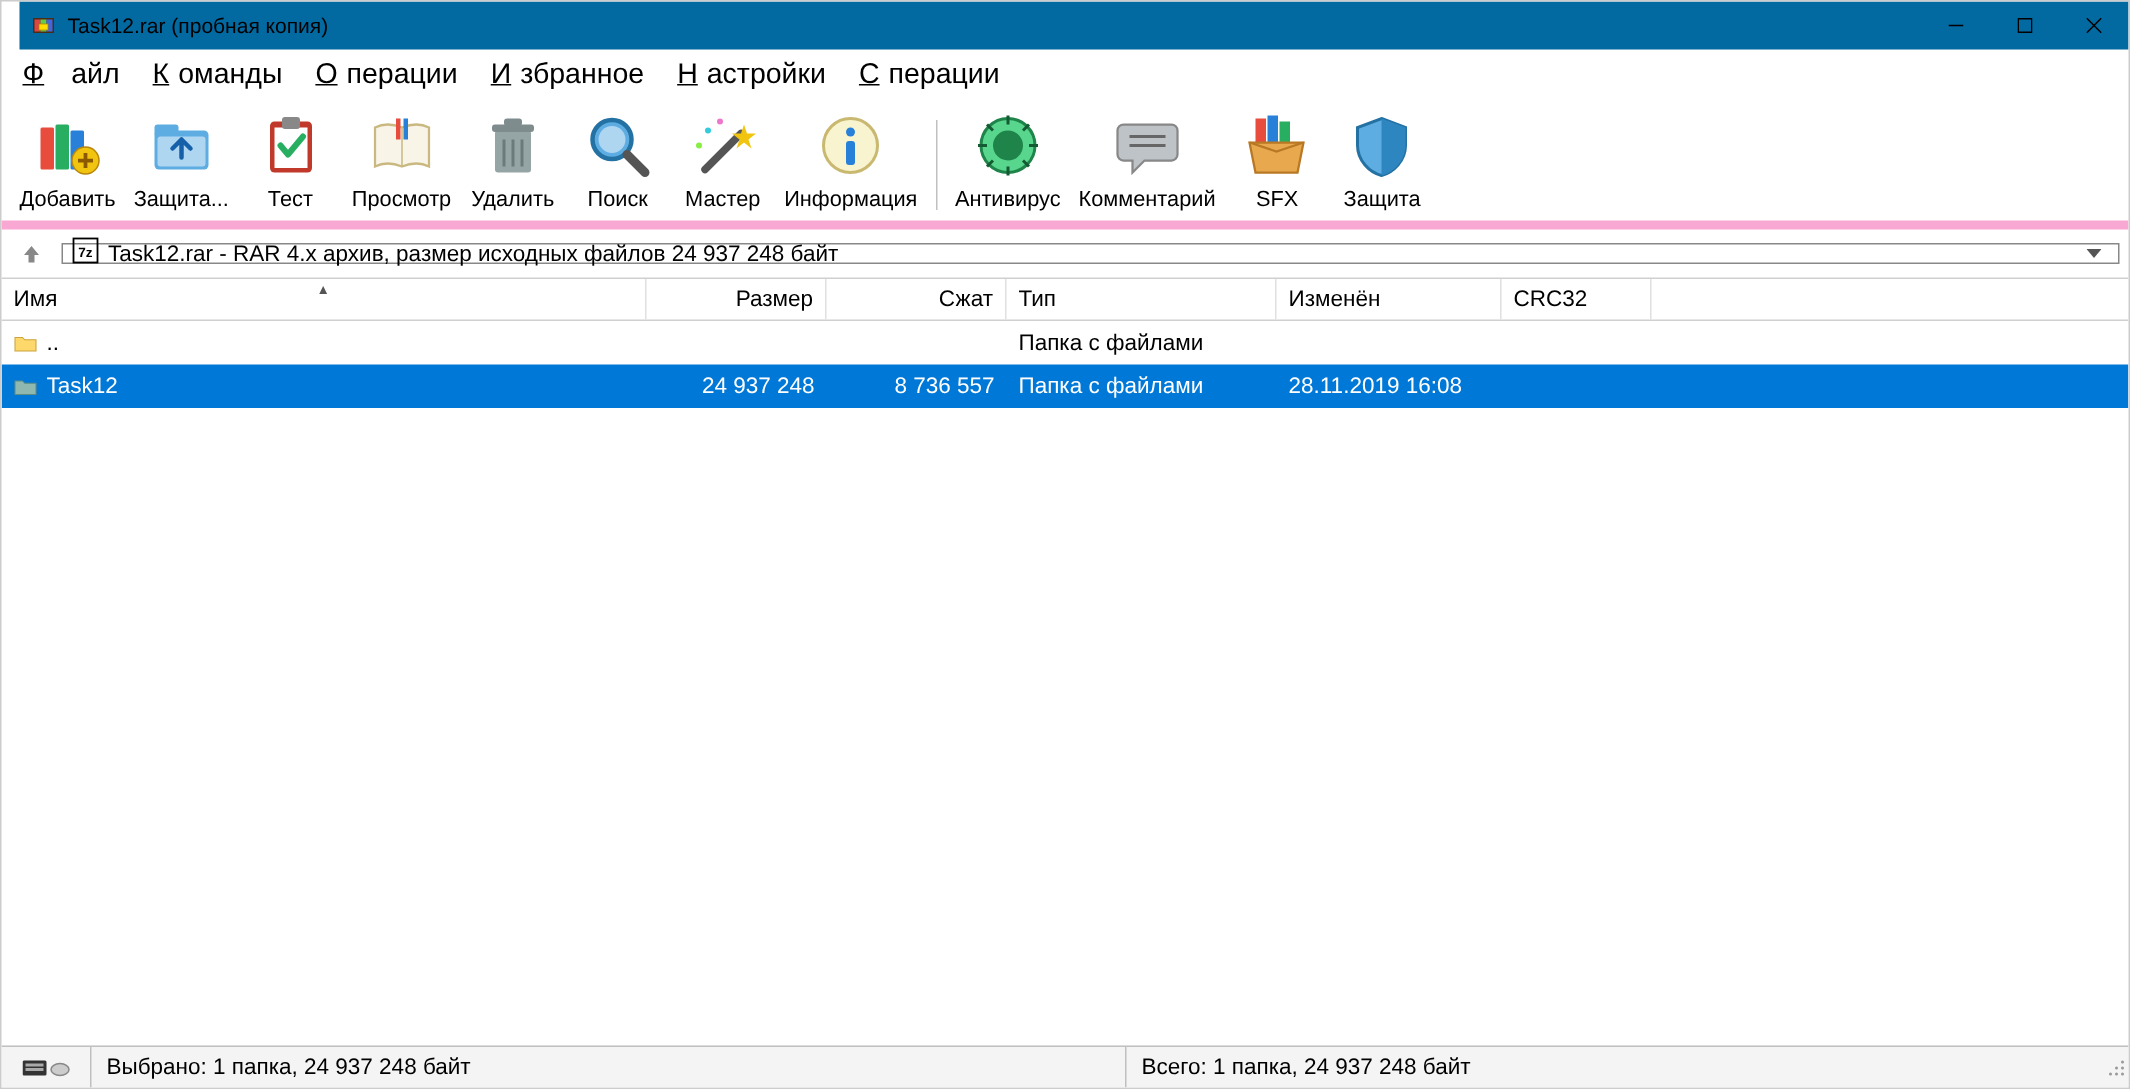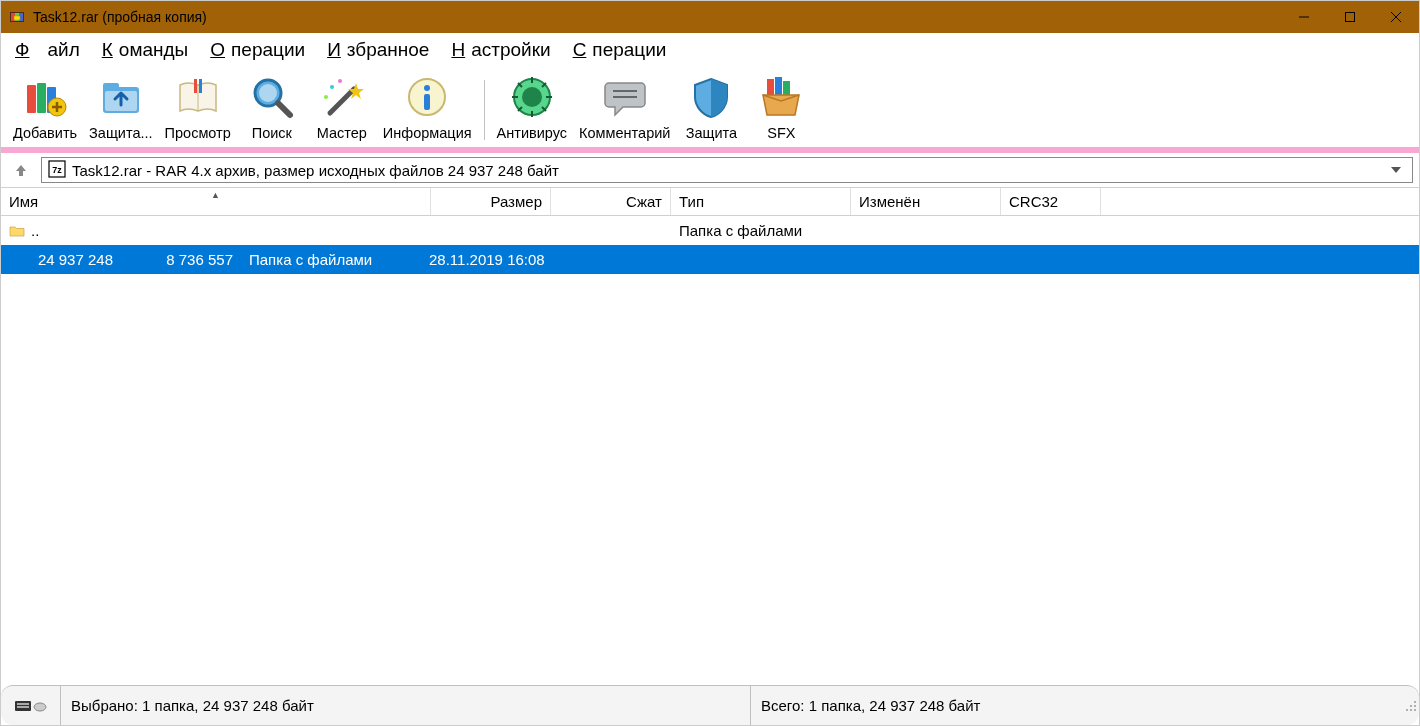--- a/index.html
+++ b/index.html
@@ -13,21 +13,22 @@
   overflow: hidden;
   border: 1px solid #ccc;
   display: flex;
   flex-direction: column;
 }
 .titlebar {
   height: 32px;
   display: flex;
   align-items: center;
   padding: 0 0 0 8px;
-  background: #a16207;
+  background: #0369a1;
+  margin-left: 12px;
 }
 .titlebar .app-icon {
   width: 16px; height: 16px;
   margin-right: 8px;
   display:inline-flex;align-items:center;justify-content:center;
 }
 .titlebar .title { font-size: 14px; flex:1; }
 .win-controls { display:flex; }
 .win-btn { width:46px; height:32px; display:flex; align-items:center; justify-content:center; }
 .menubar {
@@ -53,21 +54,21 @@
 .tool-btn .ic { width:48px; height:48px; display:flex; align-items:center; justify-content:center; margin-bottom:4px;}
 .tool-sep { width:1px; height:60px; background:#c0c0c0; margin: 6px 6px 0 6px; align-self:center;}
 .pathbar {
   display:flex; align-items:center;
   padding: 4px 6px;
   gap:6px;
   border-bottom: 1px solid #d0d0d0;
 }
 .pathbar .up-btn { width:28px; height:24px; display:flex; align-items:center; justify-content:center;}
 .pathbar .path-field {
-  flex:1; border:1px solid #888; height:26px;
+  flex:1; border:1px solid #888; height:14px;
   display:flex; align-items:center; padding:0 6px; gap:6px;
   font-size: 15px;
 }
 .pathbar .drop { width:20px; display:flex;align-items:center;justify-content:center;}
 .headers {
   display:flex;
   border-bottom:1px solid #d0d0d0;
   font-size: 15px;
   height:28px;
   align-items:center;
@@ -80,24 +81,23 @@
 .col-type { width:180px; }
 .col-mod { width:150px; }
 .col-crc { width:100px; }
 .sort-arrow { position:absolute; left:50%; top:2px; transform:translateX(-50%); font-size:9px; color:#555;}
 .filelist { flex:1; overflow:auto; font-size:15px; }
 .row { display:flex; height:29px; align-items:center; }
 .row.selected { background:#0078d7; color:#fff; }
 .row .cell { padding: 0 8px; height:100%; display:flex; align-items:center; overflow:hidden; white-space:nowrap;}
 .row .fi { width:16px; height:16px; margin-right:6px; flex-shrink:0;}
 .statusbar {
-  height:40px; border-top:1px solid #c0c0c0;
+  height:28px; border-top:1px solid #c0c0c0;
   display:flex; align-items:center; font-size:15px;
   background:#f4f4f4;
-  border-radius:12px;
 }
 .statusbar .statusseg { padding:0 10px; height:100%; display:flex; align-items:center; border-right:1px solid #c0c0c0;}
 .statusbar .statusseg:first-child{ width:60px; justify-content:center;}
 .statusbar .statusseg.mid{ flex:0 0 690px;}
 .statusbar .statusseg.right{ flex:1; border-right:none;text-align:right;}
 .grip{width:16px;display:flex;align-items:flex-end;justify-content:flex-end;padding:2px;}
 </style>
 </head>
 <body>
 
@@ -162,27 +162,51 @@
         <rect x="6" y="10" width="16" height="8" rx="2" fill="#5dade2"></rect>
         <rect x="8" y="18" width="32" height="20" rx="2" fill="#aed6f1"></rect>
         <path d="M24 20 L24 32 M18 26 L24 20 L30 26" stroke="#1560a8" stroke-width="3" fill="none" stroke-linecap="round" stroke-linejoin="round"></path>
       </svg>
     </span>
     <span>Защита...</span>
   </div>
   <div class="tool-btn">
     <span class="ic">
       <svg width="48" height="48" viewBox="0 0 48 48">
+        <rect x="10" y="8" width="28" height="34" rx="3" fill="#c0392b"></rect>
+        <rect x="13" y="12" width="22" height="27" fill="#fff"></rect>
+        <rect x="18" y="5" width="12" height="8" rx="2" fill="#888"></rect>
+        <path d="M17 24 L22 30 L32 18" stroke="#27ae60" stroke-width="4" fill="none" stroke-linecap="round" stroke-linejoin="round"></path>
+      </svg>
+    </span>
+    <span>Тест</span>
+  </div>
+  <div class="tool-btn">
+    <span class="ic">
+      <svg width="48" height="48" viewBox="0 0 48 48">
         <path d="M6 12 Q14 8 24 12 Q34 8 42 12 L42 38 Q34 34 24 38 Q14 34 6 38 Z" fill="#f8f4e8" stroke="#c9b880" stroke-width="1.5"></path>
         <line x1="24" y1="12" x2="24" y2="38" stroke="#c9b880"></line>
         <rect x="20" y="6" width="3" height="14" fill="#e74c3c"></rect>
         <rect x="25" y="6" width="3" height="14" fill="#2980d9"></rect>
       </svg>
     </span>
     <span>Просмотр</span>
+  </div>
+  <div class="tool-btn">
+    <span class="ic">
+      <svg width="48" height="48" viewBox="0 0 48 48">
+        <rect x="12" y="14" width="24" height="28" rx="2" fill="#95a5a6"></rect>
+        <rect x="10" y="10" width="28" height="5" rx="2" fill="#7f8c8d"></rect>
+        <rect x="18" y="6" width="12" height="5" rx="2" fill="#7f8c8d"></rect>
+        <line x1="18" y1="20" x2="18" y2="38" stroke="#6c7a7a" stroke-width="2"></line>
+        <line x1="24" y1="20" x2="24" y2="38" stroke="#6c7a7a" stroke-width="2"></line>
+        <line x1="30" y1="20" x2="30" y2="38" stroke="#6c7a7a" stroke-width="2"></line>
+      </svg>
+    </span>
+    <span>Удалить</span>
   </div>
   <div class="tool-btn">
     <span class="ic">
       <svg width="48" height="48" viewBox="0 0 48 48">
         <circle cx="20" cy="20" r="13" fill="#5dade2" stroke="#2471a3" stroke-width="3"></circle>
         <circle cx="20" cy="20" r="9" fill="#aed6f1"></circle>
         <line x1="30" y1="30" x2="42" y2="42" stroke="#555" stroke-width="6" stroke-linecap="round"></line>
       </svg>
     </span>
     <span>Поиск</span>
@@ -235,37 +259,37 @@
         <path d="M8 10 h32 a4 4 0 0 1 4 4 v16 a4 4 0 0 1 -4 4 h-18 l-8 8 v-8 h-6 a4 4 0 0 1 -4 -4 v-16 a4 4 0 0 1 4 -4 z" fill="#bdc3c7" stroke="#888" stroke-width="1.5"></path>
         <line x1="12" y1="18" x2="36" y2="18" stroke="#666" stroke-width="2"></line>
         <line x1="12" y1="24" x2="36" y2="24" stroke="#666" stroke-width="2"></line>
       </svg>
     </span>
     <span>Комментарий</span>
   </div>
   <div class="tool-btn">
     <span class="ic">
       <svg width="48" height="48" viewBox="0 0 48 48">
-        <path d="M24 6 L40 12 V24 C40 34 32 42 24 44 C16 42 8 34 8 24 V12 Z" fill="#5dade2" stroke="#2471a3" stroke-width="2"></path>
-        <path d="M24 6 L40 12 V24 C40 34 32 42 24 44 V6 Z" fill="#2e86c1"></path>
-      </svg>
-    </span>
-    <span>Защита</span>
-  </div>
-  <div class="tool-btn">
-    <span class="ic">
-      <svg width="48" height="48" viewBox="0 0 48 48">
         <rect x="10" y="6" width="7" height="16" fill="#e74c3c"></rect>
         <rect x="18" y="4" width="7" height="18" fill="#2980d9"></rect>
         <rect x="26" y="8" width="7" height="14" fill="#27ae60"></rect>
         <path d="M6 22 L42 22 L38 42 L10 42 Z" fill="#e8a94e" stroke="#b87824" stroke-width="1.5"></path>
         <path d="M6 22 L24 28 L42 22" fill="none" stroke="#b87824" stroke-width="1.5"></path>
       </svg>
     </span>
     <span>SFX</span>
+  </div>
+  <div class="tool-btn">
+    <span class="ic">
+      <svg width="48" height="48" viewBox="0 0 48 48">
+        <path d="M24 6 L40 12 V24 C40 34 32 42 24 44 C16 42 8 34 8 24 V12 Z" fill="#5dade2" stroke="#2471a3" stroke-width="2"></path>
+        <path d="M24 6 L40 12 V24 C40 34 32 42 24 44 V6 Z" fill="#2e86c1"></path>
+      </svg>
+    </span>
+    <span>Защита</span>
   </div>
 </div>
 
 <div class="pathbar">
   <div class="up-btn">
     <svg width="16" height="16" viewBox="0 0 16 16">
         <path d="M8 3 L13 9 H10 V14 H6 V9 H3 Z" fill="#888"></path>
       </svg>
   </div>
   <div class="path-field">
@@ -314,20 +338,26 @@
           </svg></span>
         <span>..</span>
       </div>
       <div class="cell col-size" style="justify-content:flex-end"></div>
       <div class="cell col-packed" style="justify-content:flex-end"></div>
       <div class="cell col-type">Папка с файлами</div>
       <div class="cell col-mod"></div>
       <div class="cell col-crc"></div>
     </div>
     <div class="row selected">
+      <div class="cell col-name">
+        <span class="fi"><svg width="16" height="16" viewBox="0 0 16 16">
+            <path d="M1 4 h5 l1.5 1.5 H15 V13 H1 Z" fill="#8fb9b0" stroke="#5e8d84" stroke-width="0.7"></path>
+          </svg></span>
+        <span>Task12</span>
+      </div>
       <div class="cell col-size" style="justify-content:flex-end">24 937 248</div>
       <div class="cell col-packed" style="justify-content:flex-end">8 736 557</div>
       <div class="cell col-type">Папка с файлами</div>
       <div class="cell col-mod">28.11.2019 16:08</div>
       <div class="cell col-crc"></div>
     </div>
   </div>
 
 <div class="statusbar">
   <div class="statusseg">

